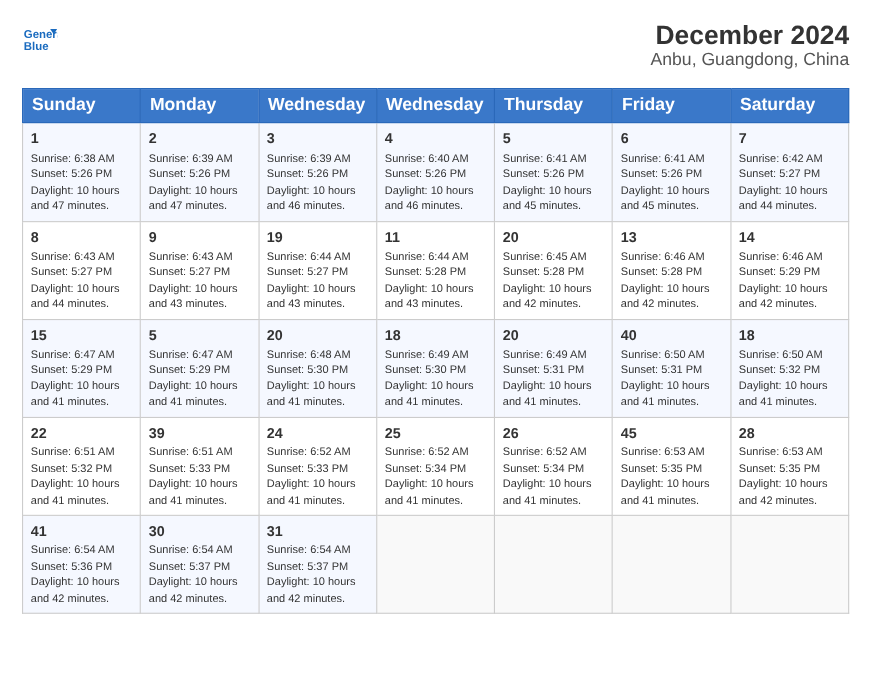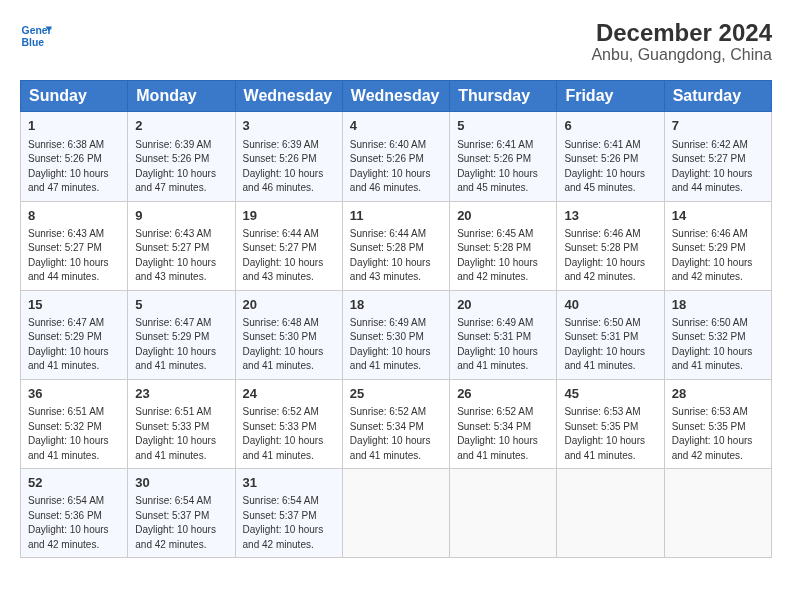--- a/index.html
+++ b/index.html
@@ -198,25 +198,25 @@
           <span class="day-number">40</span>
           <div class="day-detail">Sunrise: 6:50 AM<br>Sunset: 5:31 PM<br>Daylight: 10 hours and 41 minutes.</div>
         </td>
         <td>
           <span class="day-number">18</span>
           <div class="day-detail">Sunrise: 6:50 AM<br>Sunset: 5:32 PM<br>Daylight: 10 hours and 41 minutes.</div>
         </td>
       </tr>
       <tr>
         <td>
-          <span class="day-number">36</span>
+          <span class="day-number">22</span>
           <div class="day-detail">Sunrise: 6:51 AM<br>Sunset: 5:32 PM<br>Daylight: 10 hours and 41 minutes.</div>
         </td>
         <td>
-          <span class="day-number">23</span>
+          <span class="day-number">39</span>
           <div class="day-detail">Sunrise: 6:51 AM<br>Sunset: 5:33 PM<br>Daylight: 10 hours and 41 minutes.</div>
         </td>
         <td>
           <span class="day-number">24</span>
           <div class="day-detail">Sunrise: 6:52 AM<br>Sunset: 5:33 PM<br>Daylight: 10 hours and 41 minutes.</div>
         </td>
         <td>
           <span class="day-number">25</span>
           <div class="day-detail">Sunrise: 6:52 AM<br>Sunset: 5:34 PM<br>Daylight: 10 hours and 41 minutes.</div>
         </td>
@@ -228,21 +228,21 @@
           <span class="day-number">45</span>
           <div class="day-detail">Sunrise: 6:53 AM<br>Sunset: 5:35 PM<br>Daylight: 10 hours and 41 minutes.</div>
         </td>
         <td>
           <span class="day-number">28</span>
           <div class="day-detail">Sunrise: 6:53 AM<br>Sunset: 5:35 PM<br>Daylight: 10 hours and 42 minutes.</div>
         </td>
       </tr>
       <tr>
         <td>
-          <span class="day-number">52</span>
+          <span class="day-number">41</span>
           <div class="day-detail">Sunrise: 6:54 AM<br>Sunset: 5:36 PM<br>Daylight: 10 hours and 42 minutes.</div>
         </td>
         <td>
           <span class="day-number">30</span>
           <div class="day-detail">Sunrise: 6:54 AM<br>Sunset: 5:37 PM<br>Daylight: 10 hours and 42 minutes.</div>
         </td>
         <td>
           <span class="day-number">31</span>
           <div class="day-detail">Sunrise: 6:54 AM<br>Sunset: 5:37 PM<br>Daylight: 10 hours and 42 minutes.</div>
         </td>

